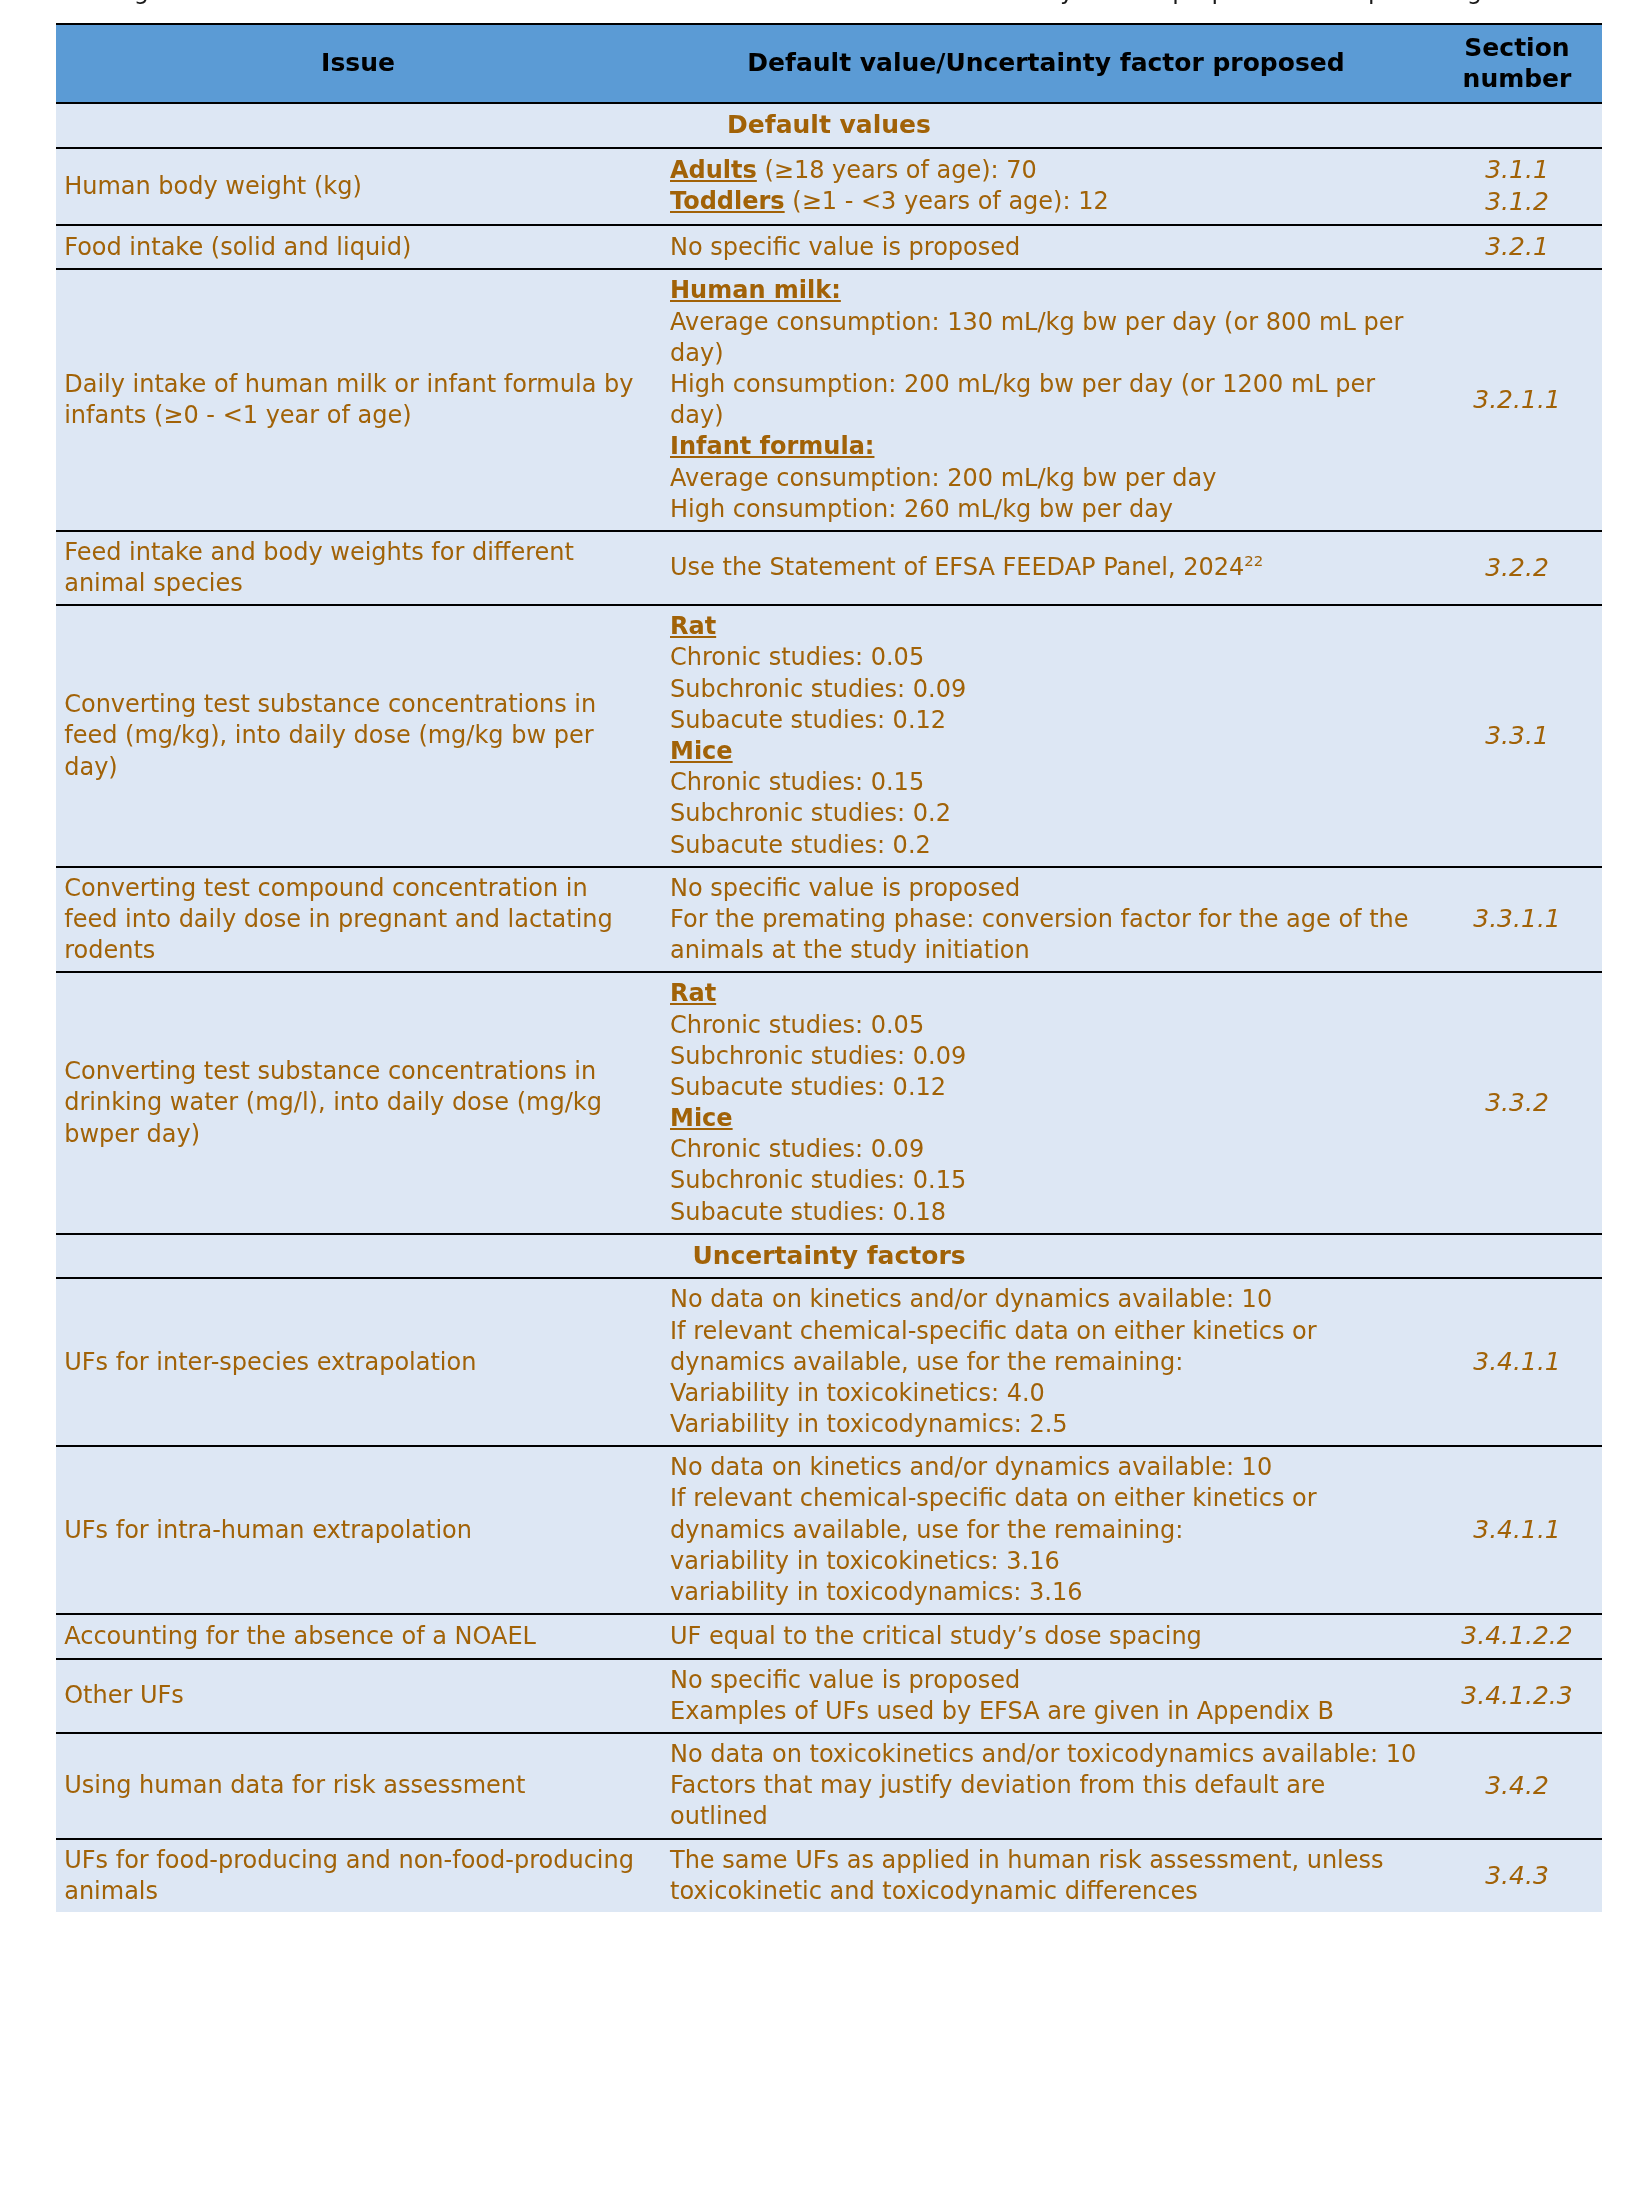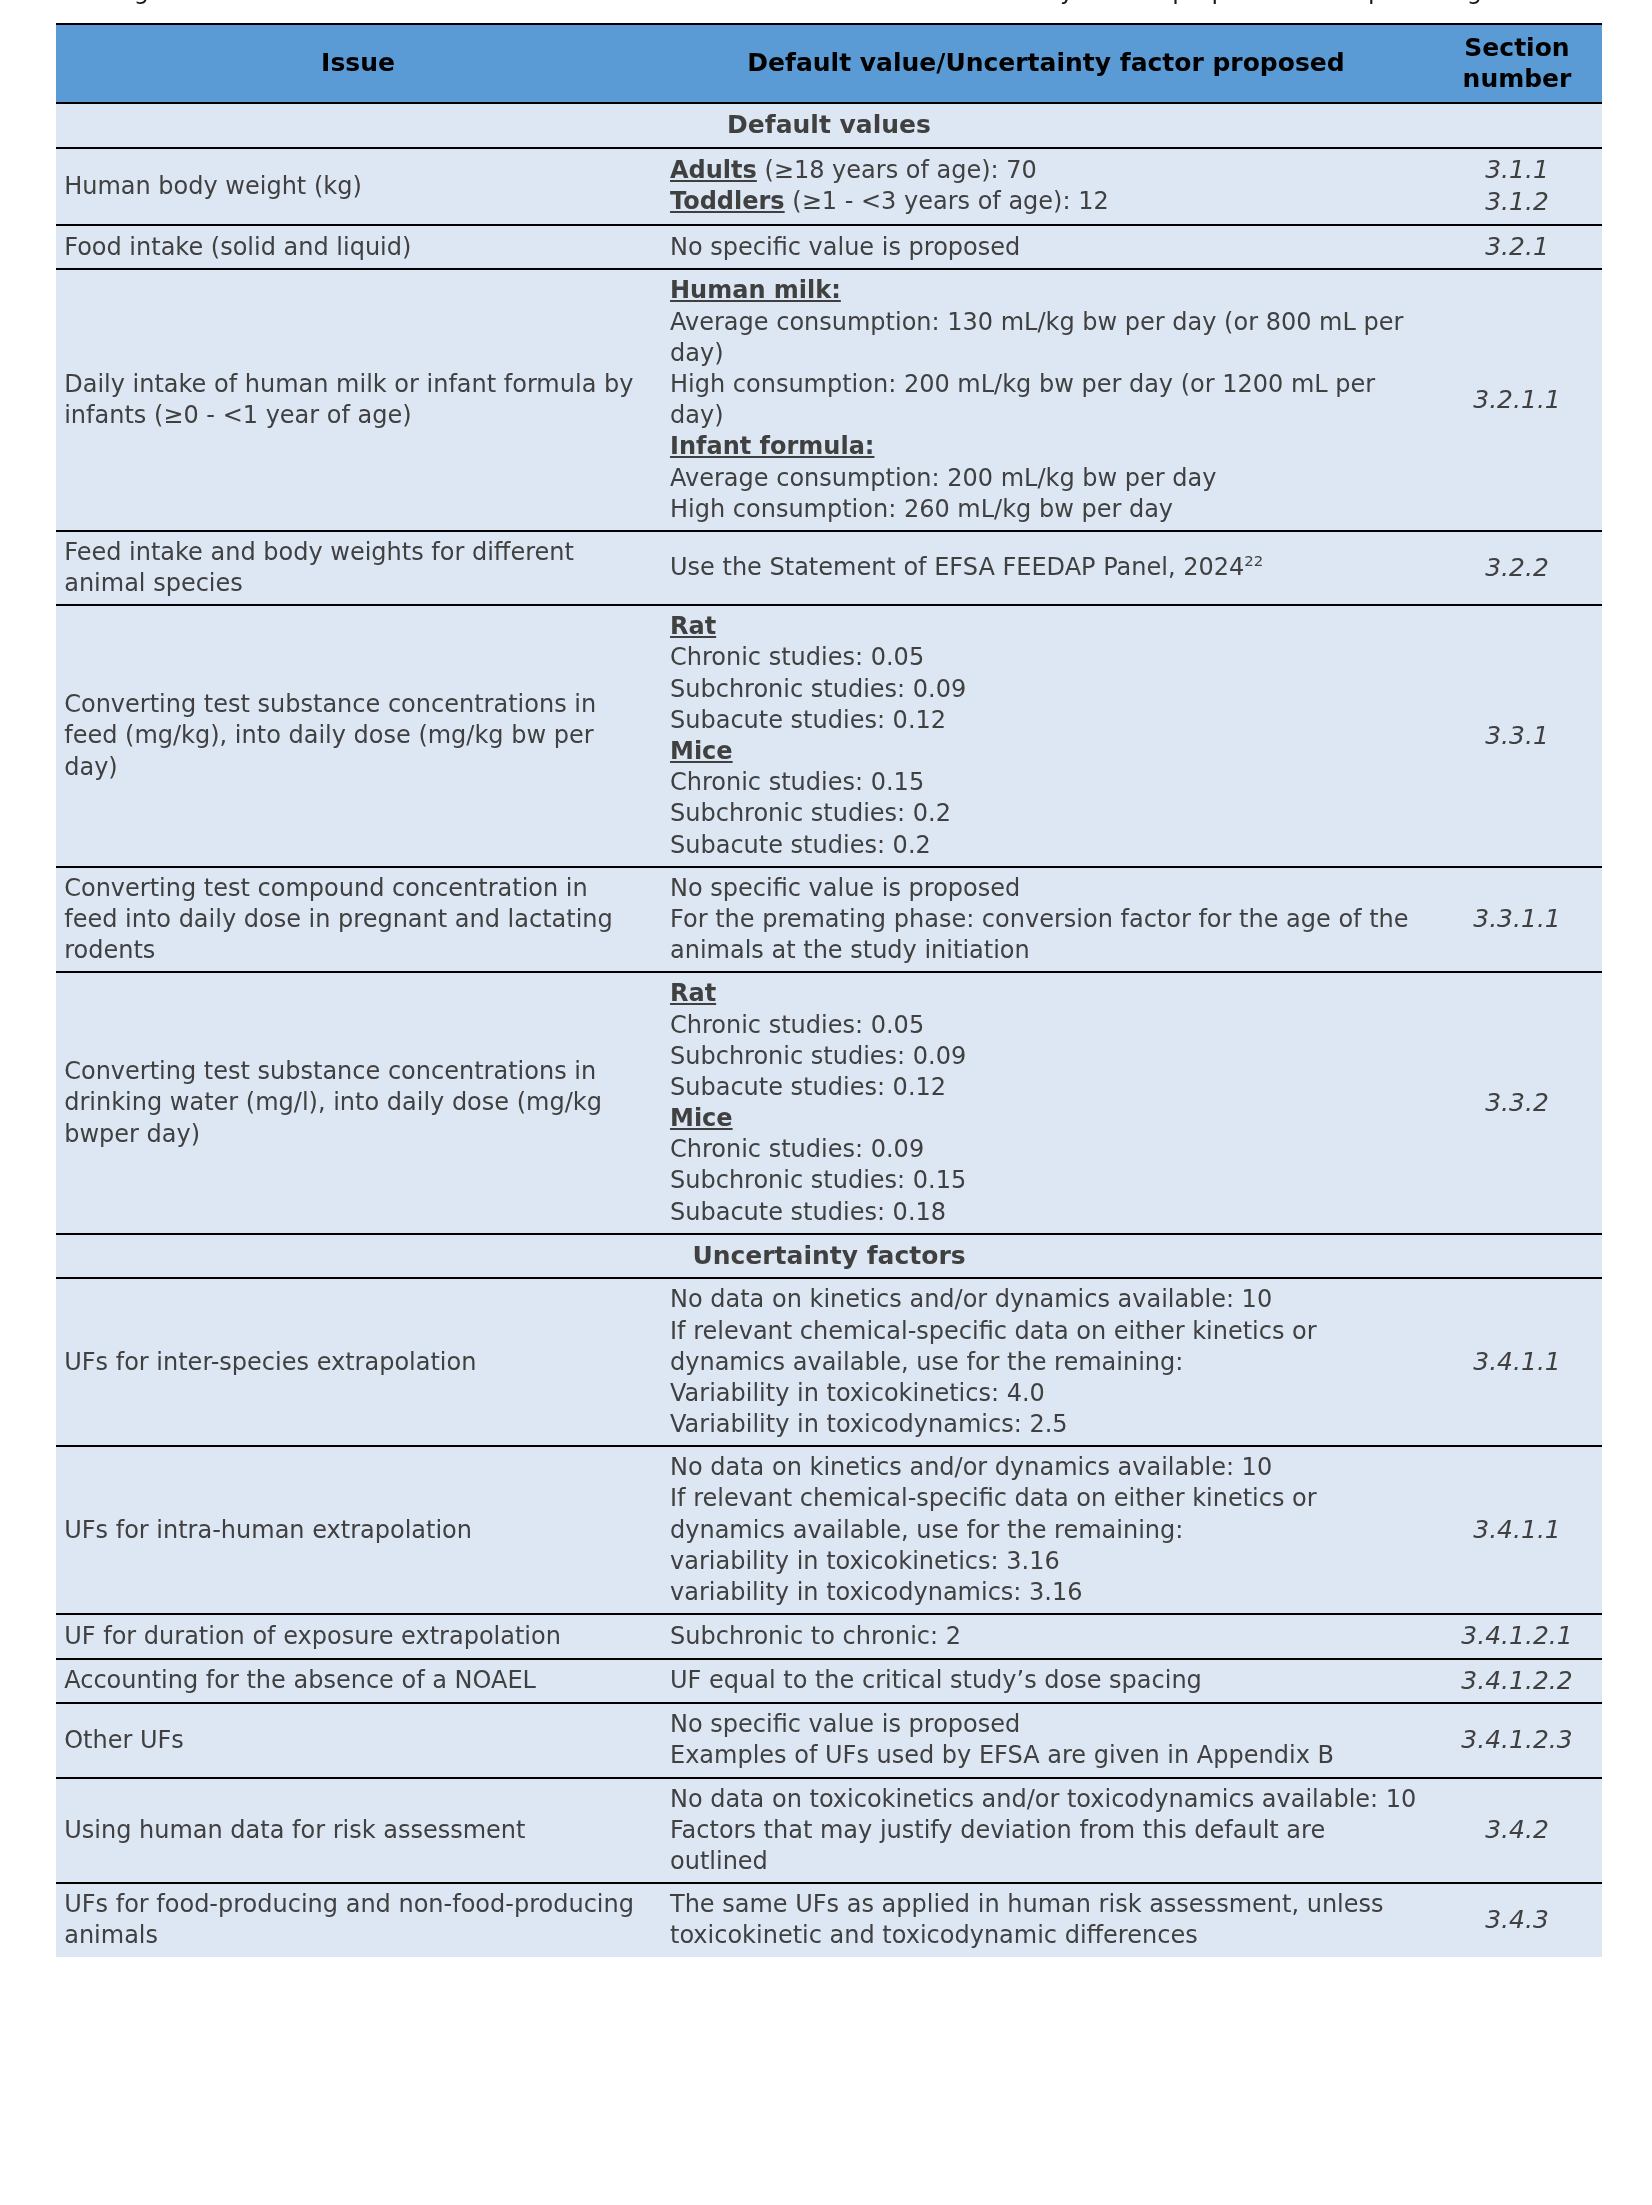--- a/index.html
+++ b/index.html
@@ -60,21 +60,21 @@
     text-align: center;
     padding: 8.2px 6.6px;
     border-top: 2.5px solid #000000;
     border-bottom: 2.5px solid #000000;
     line-height: 1.22;
   }
 
   tbody td {
     background: #dde7f4;
     font-size: 24px;
-    color: #404040;
+    color: #a16207;
     vertical-align: middle;
     padding: 5px 8.2px 5px 8.2px;
     line-height: 1.30;
     border-bottom: 2.5px solid #000000;
   }
 
   td.issue   { padding-left: 8.2px; padding-right: 11.5px; }
   td.defval  { padding-left: 10px; padding-right: 11.5px; }
   td.section {
     text-align: center;
@@ -235,29 +235,20 @@
             <div class="ln">No data on kinetics and/or dynamics available: 10</div>
             <div class="ln">If relevant chemical-specific data on either kinetics or dynamics available, use for the remaining:</div>
             <div class="ln">variability in toxicokinetics: 3.16</div>
             <div class="ln">variability in toxicodynamics: 3.16</div>
           </td>
           <td class="section stack-sec">
             <div class="ln">3.4.1.1</div>
           </td>
         </tr>
         <tr>
-          <td class="issue">UF for duration of exposure extrapolation</td>
-          <td class="defval">
-            <div class="ln">Subchronic to chronic: 2</div>
-          </td>
-          <td class="section stack-sec">
-            <div class="ln">3.4.1.2.1</div>
-          </td>
-        </tr>
-        <tr>
           <td class="issue">Accounting for the absence of a NOAEL</td>
           <td class="defval">
             <div class="ln">UF equal to the critical study’s dose spacing</div>
           </td>
           <td class="section stack-sec">
             <div class="ln">3.4.1.2.2</div>
           </td>
         </tr>
         <tr>
           <td class="issue">Other UFs</td>

